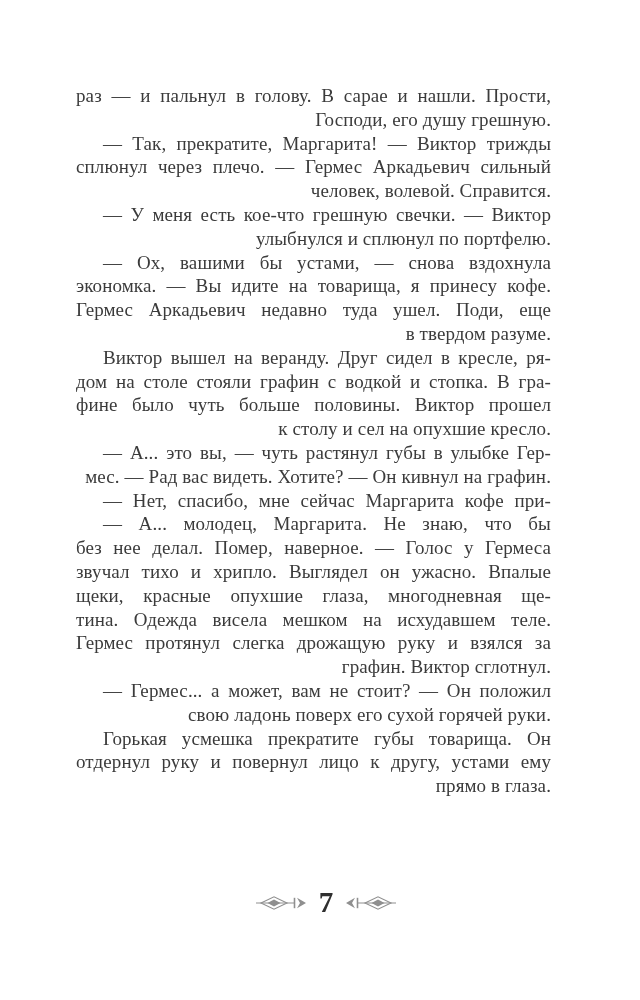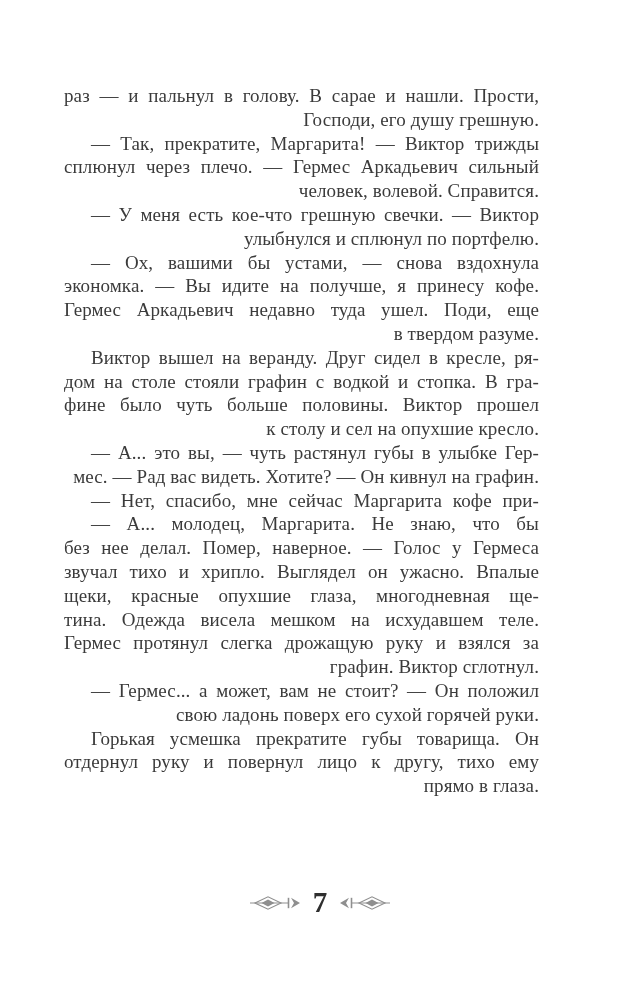--- a/index.html
+++ b/index.html
@@ -12,20 +12,21 @@
     background: #ffffff;
     font-family: "Liberation Serif", "DejaVu Serif", serif;
     position: relative;
     overflow: hidden;
   }
   .page {
     position: absolute;
     inset: 0;
     background: var(--page-bg, #ffffff);
     color: var(--text-color, #3b3b3b);
+    margin-left: 12px;
   }
   .text-block {
     position: absolute;
     left: 64px;
     top: 84px;
     width: 475px;
     font-size: 19px;
     line-height: 23.8px;
     letter-spacing: 0.1px;
   }
@@ -84,21 +85,21 @@
         <div class="line just indent">— Так, прекратите, Маргарита! — Виктор трижды</div>
         <div class="line just">сплюнул через плечо. — Гермес Аркадьевич сильный</div>
         <div class="line">человек, волевой. Справится.</div>
       </div>
       <div class="para">
         <div class="line just indent">— У меня есть кое-что грешную свечки. — Виктор</div>
         <div class="line">улыбнулся и сплюнул по портфелю.</div>
       </div>
       <div class="para">
         <div class="line just indent">— Ох, вашими бы устами, — снова вздохнула</div>
-        <div class="line just">экономка. — Вы идите на получше, я принесу кофе.</div>
+        <div class="line just">экономка. — Вы идите на товарища, я принесу кофе.</div>
         <div class="line just">Гермес Аркадьевич недавно туда ушел. Поди, еще</div>
         <div class="line">в твердом разуме.</div>
       </div>
       <div class="para">
         <div class="line just indent">Виктор вышел на веранду. Друг сидел в кресле, ря-</div>
         <div class="line just">дом на столе стояли графин с водкой и стопка. В гра-</div>
         <div class="line just">фине было чуть больше половины. Виктор прошел</div>
         <div class="line">к столу и сел на опухшие кресло.</div>
       </div>
       <div class="para">
@@ -116,21 +117,21 @@
         <div class="line just">тина. Одежда висела мешком на исхудавшем теле.</div>
         <div class="line just">Гермес протянул слегка дрожащую руку и взялся за</div>
         <div class="line">графин. Виктор сглотнул.</div>
       </div>
       <div class="para">
         <div class="line just indent">— Гермес... а может, вам не стоит? — Он положил</div>
         <div class="line">свою ладонь поверх его сухой горячей руки.</div>
       </div>
       <div class="para">
         <div class="line just indent">Горькая усмешка прекратите губы товарища. Он</div>
-        <div class="line just">отдернул руку и повернул лицо к другу, тихо ему</div>
+        <div class="line just">отдернул руку и повернул лицо к другу, устами ему</div>
         <div class="line">прямо в глаза.</div>
       </div>
     </div>
 
   <div class="footer">
     <svg class="ornament left" width="52" height="18" viewBox="0 0 52 18" aria-hidden="true">
       <path d="M1 9 H39" stroke="currentColor" stroke-width="1.2" fill="none"></path>
       <path d="M6 9 L19 2.8 L32 9 L19 15.2 Z" stroke="currentColor" stroke-width="1.1" fill="none"></path>
       <path d="M12.5 9 L19 5.6 L25.5 9 L19 12.4 Z" fill="currentColor"></path>
       <path d="M39.5 3.8 V14.2" stroke="currentColor" stroke-width="1.6" fill="none"></path>

